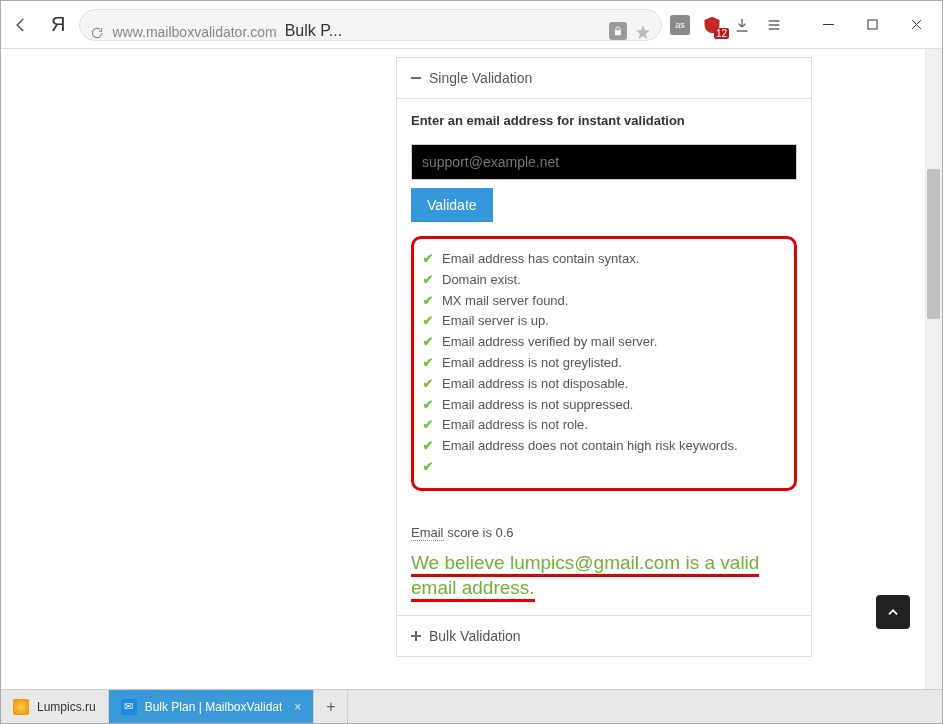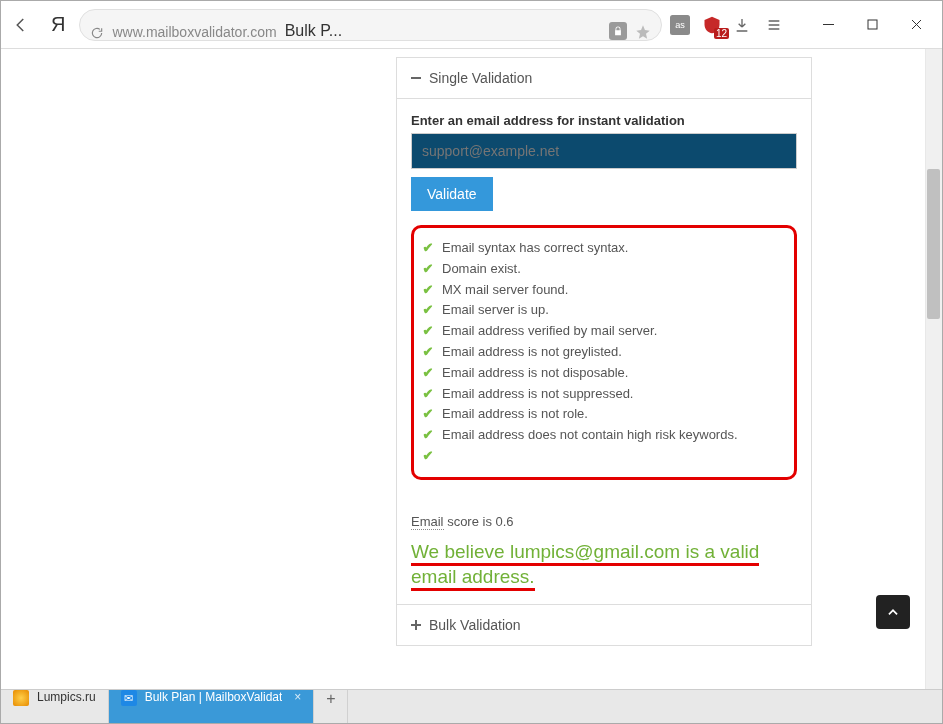--- a/index.html
+++ b/index.html
@@ -22,34 +22,34 @@
   .win-btn{width:44px;height:30px;display:flex;align-items:center;justify-content:center;color:#444}
   
   .viewport{flex:1;overflow:hidden;position:relative;background:#fff}
   .scroll{position:absolute;inset:0;right:17px;padding-top:8px}
   .scrollbar-track{position:absolute;top:0;right:0;width:17px;height:100%;background:#f0f0f0;border-left:1px solid #e8e8e8}
   .scrollbar-thumb{position:absolute;right:2px;top:120px;width:13px;height:150px;background:#c0c0c0;border-radius:2px}
   .panel-wrap{width:416px;margin-left:395px;border:1px solid #ddd}
   .panel-head{padding:12px 14px;border-bottom:1px solid #ddd;display:flex;align-items:center;gap:8px;color:#555;font-size:14px}
   .panel-head.collapsed{border-top:1px solid #ddd;border-bottom:none}
   .panel-body{padding:14px}
-  .form-label{font-weight:bold;color:#333;font-size:13px;margin-bottom:5px}
-  .email-input{width:100%;height:36px;border:1px solid #ccc;padding:0 10px;font-size:14px;color:#999;background:#0c4a6e}
+  .form-label{font-weight:bold;color:#333;font-size:13px;margin-bottom:16px}
+  .email-input{width:100%;height:36px;border:1px solid #ccc;padding:0 10px;font-size:14px;color:#999;background:#000000}
   .btn-validate{margin-top:8px;background:#3498db;color:#fff;border:none;padding:9px 16px;font-size:14px;cursor:pointer}
   .results{margin-top:14px;border:3px solid #e30000;border-radius:10px;padding:10px 8px 10px 6px}
   .rline{display:flex;align-items:flex-start;gap:6px;font-size:13px;color:#555;line-height:1.6}
   .rline .chk{color:#7ac142;font-weight:bold;flex:0 0 16px;text-align:center}
   .score{margin-top:34px;font-size:13px;color:#555}
   .score .ul{border-bottom:1px dotted #888}
   .verdict{margin-top:10px;font-size:19px;color:#71b137;line-height:1.35}
   .verdict .uline{border-bottom:3px solid #e30000;padding-bottom:1px}
   .scrolltop{position:absolute;right:32px;bottom:60px;width:34px;height:34px;background:#222;border-radius:4px;display:flex;align-items:center;justify-content:center;color:#fff}
   
   .taskbar{height:34px;background:#e8e8e8;border-top:1px solid #ccc;display:flex;align-items:stretch}
-  .tab{display:flex;gap:8px;padding:0 12px;border-right:1px solid #d0d0d0;font-size:12px;color:#333;max-width:210px}
+  .tab{display:flex;align-items:center;gap:8px;padding:0 12px;border-right:1px solid #d0d0d0;font-size:12px;color:#333;max-width:210px}
   .tab.active{background:#3a99d8;color:#fff}
   .tab .favicon{width:16px;height:16px;border-radius:2px;display:flex;align-items:center;justify-content:center;font-size:11px}
   .tab .favicon.orange{background:radial-gradient(circle,#ffcf4a,#e78b00);}
   .tab .favicon.mail{background:#1e88e5;color:#fff}
   .tab .close{color:inherit;opacity:.8;margin-left:4px}
   .tab.newtab{width:34px;justify-content:center;color:#666;font-size:16px}
   .minus{width:10px;height:2px;background:#666}
   .plus{position:relative;width:10px;height:10px}
   .plus:before,.plus:after{content:"";position:absolute;background:#666}
   .plus:before{left:0;right:0;top:4px;height:2px}
@@ -142,21 +142,21 @@
         </div>
 
         <div class="panel-body">
           <div class="form-label">Enter an email address for instant validation</div>
           <input class="email-input" placeholder="support@example.net" style="">
           <button class="btn-validate">Validate</button>
 
           <div class="results">
             <div class="rline">
                 <span class="chk">✔</span>
-                <span>Email syntax has correct syntax.</span>
+                <span>Email address has contain syntax.</span>
               </div>
             <div class="rline">
                 <span class="chk">✔</span>
                 <span>Domain exist.</span>
               </div>
             <div class="rline">
                 <span class="chk">✔</span>
                 <span>MX mail server found.</span>
               </div>
             <div class="rline">

